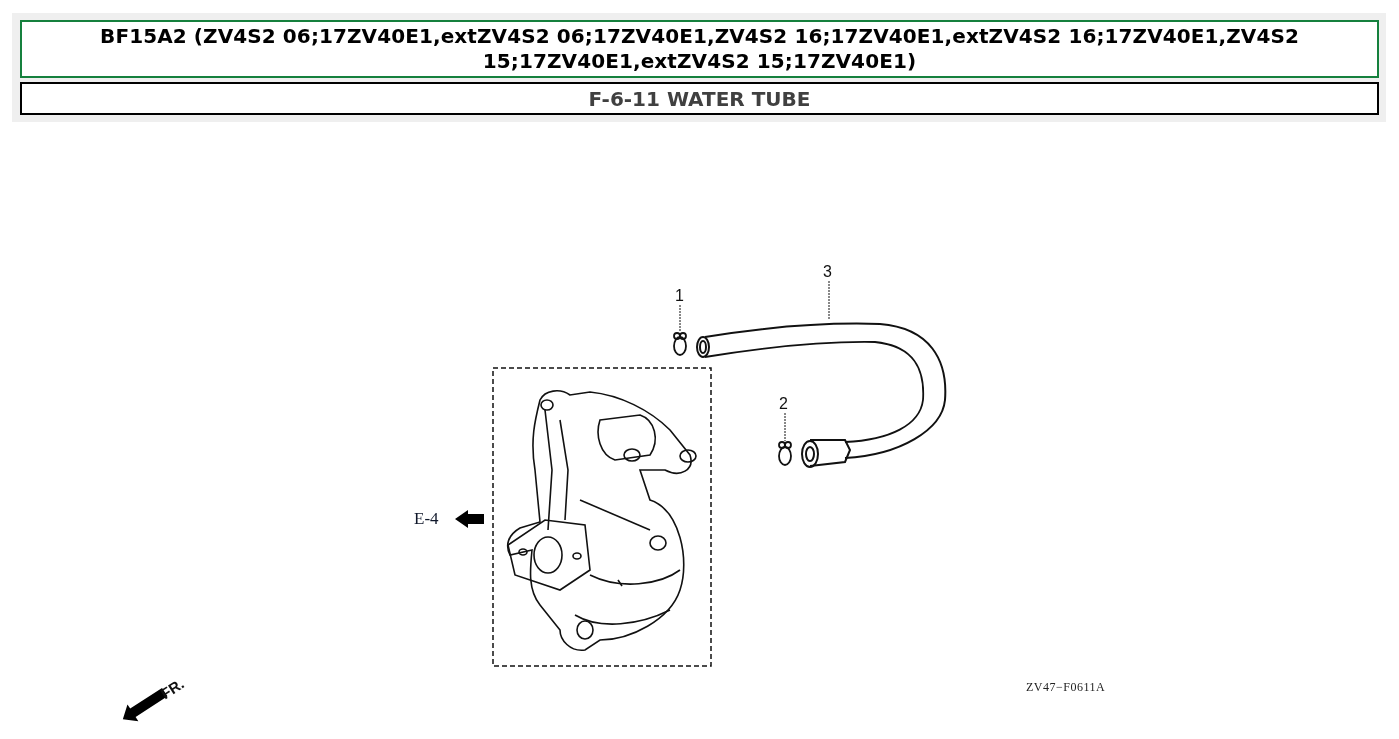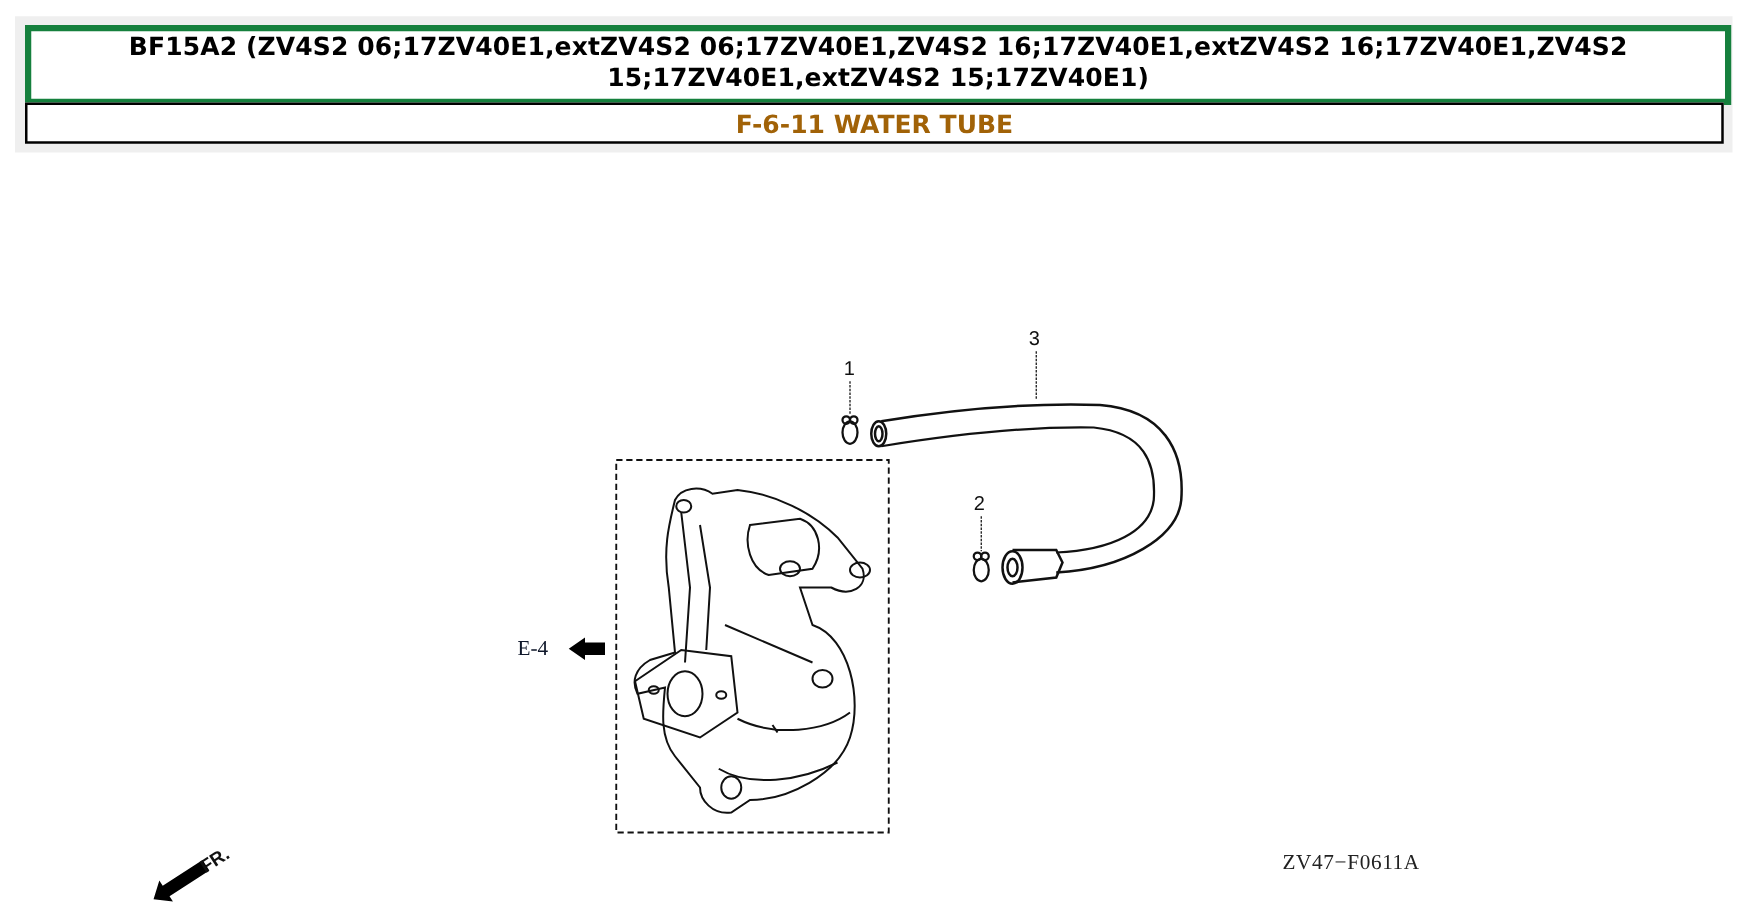--- a/index.html
+++ b/index.html
@@ -1,27 +1,27 @@
 <!DOCTYPE html>
 <html><head>
   <meta charset="utf-8">
   <style>
     html, body { margin:0; padding:0; background:#ffffff; }
     body { width:1399px; height:739px; position:relative; overflow:hidden; font-family:"DejaVu Sans", sans-serif; }
     .header-panel { position:absolute; left:12px; top:13px; width:1374px; height:109px; background:#efefef; }
-    .title-box { position:absolute; left:20px; top:20px; width:1355px; height:54px; border:5px solid #15803d; background:#fff;
-      display:flex; align-items:flex-start; justify-content:center; text-align:center; }
+    .title-box { position:absolute; left:20px; top:20px; width:1355px; height:54px; border:2px solid #15803d; background:#fff;
+      display:flex; align-items:center; justify-content:center; text-align:center; }
     .title-text { font-weight:bold; font-size:20px; line-height:25px; color:#000; width:1240px; letter-spacing:0.1px; }
     .subtitle-box { position:absolute; left:20px; top:82px; width:1355px; height:29px; border:2px solid #000; background:#fff;
       display:flex; align-items:center; justify-content:center; }
-    .subtitle-text { font-weight:bold; font-size:20px; color:#a16207; }
+    .subtitle-text { font-weight:bold; font-size:20px; color:#404040; }
     .diagram { position:absolute; left:0; top:125px; width:1399px; height:614px; }
     .callout { position:absolute; font-family:"Liberation Sans", sans-serif; font-size:16px; color:#111; }
     .ref-label { position:absolute; font-family:"Liberation Serif", serif; font-size:17px; color:#0f172a; }
-    .fig-code { position:absolute; font-family:"Liberation Serif", serif; font-size:17px; color:#222; letter-spacing:0.5px; }
+    .fig-code { position:absolute; font-family:"Liberation Serif", serif; font-size:12px; color:#222; letter-spacing:0.5px; }
   </style>
 </head>
 <body>
 
 <div class="header-panel"></div>
 <div class="title-box">
   <div class="title-text">BF15A2 (ZV4S2 06;17ZV40E1,extZV4S2 06;17ZV40E1,ZV4S2 16;17ZV40E1,extZV4S2 16;17ZV40E1,ZV4S2 15;17ZV40E1,extZV4S2 15;17ZV40E1)</div>
 </div>
 <div class="subtitle-box">
   <div class="subtitle-text">F-6-11 WATER TUBE</div>

